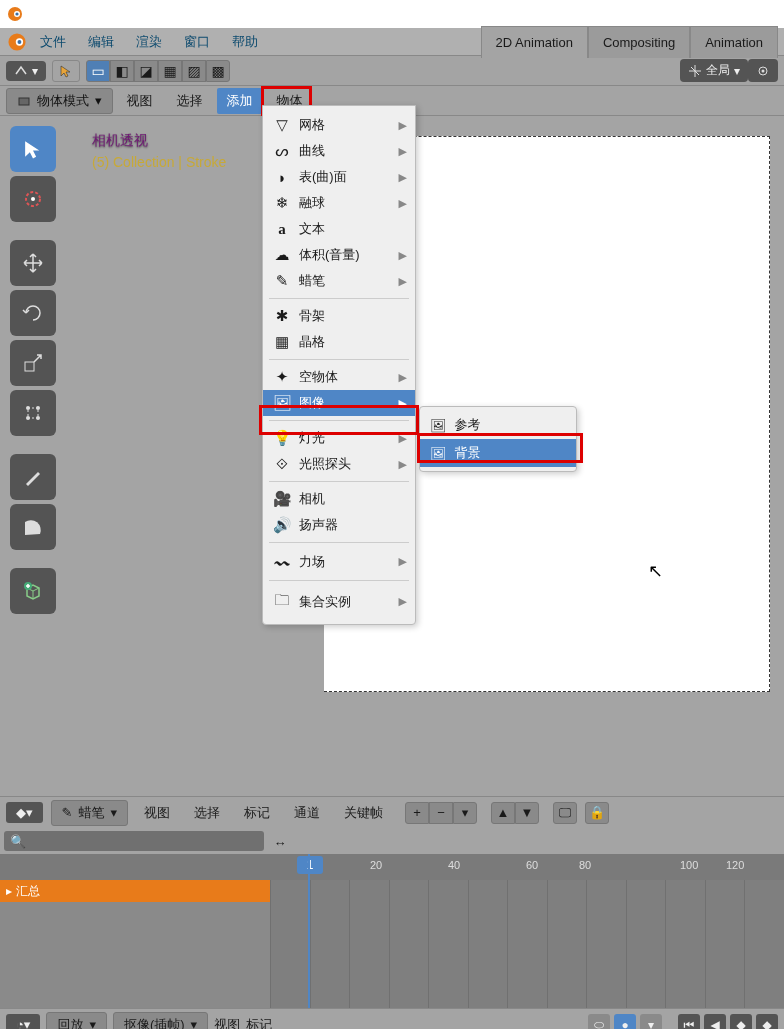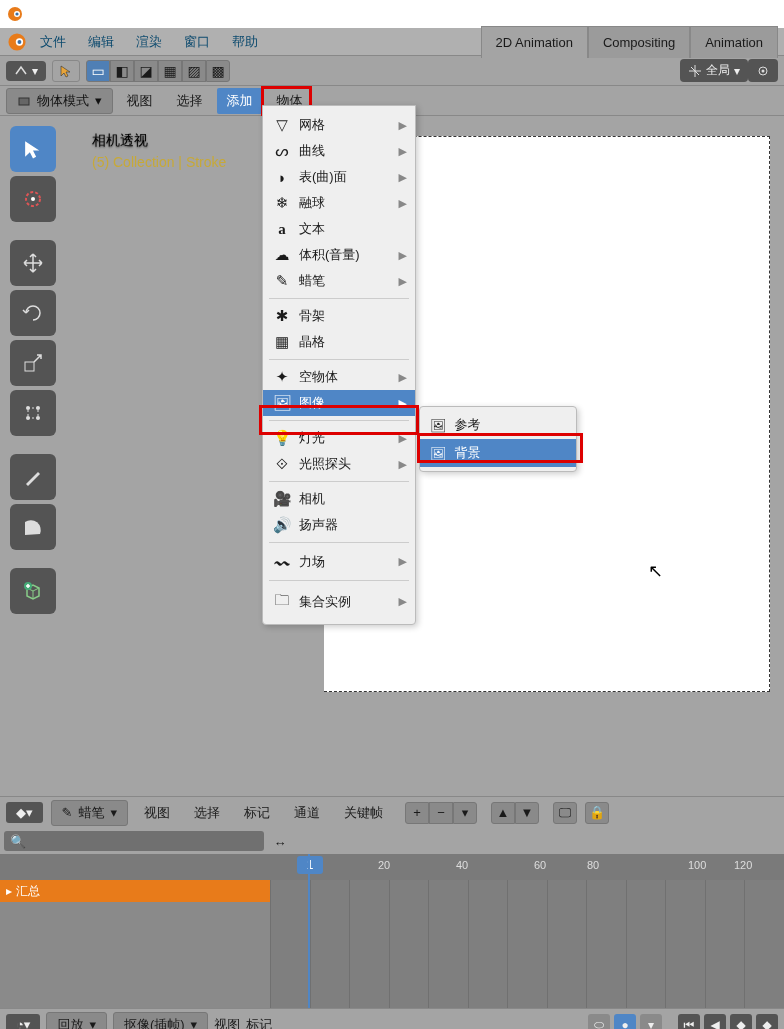--- a/index.html
+++ b/index.html
@@ -23,21 +23,21 @@
   .header2 { height: 30px; background: #a4a4a4; display: flex; align-items: center; padding: 3px 6px; gap: 4px; border-bottom: 1px solid #888; }
   .header2 .mode { background: #8a8a8a; color: #111; border-radius: 3px; padding: 3px 10px; display: flex; align-items: center; gap: 6px; border: 1px solid #777; }
   .header2 .hm { padding: 4px 10px; color: #1a1a1a; }
   .header2 .hm.active { background: #4f86c6; color: #fff; border-radius: 2px; }
   .viewport-area { position: relative; height: 680px; background: #a4a4a4; }
   .left-tools { position: absolute; left: 10px; top: 10px; width: 46px; display: flex; flex-direction: column; gap: 4px; }
   .left-tools .t { width: 46px; height: 46px; background: #545454; border-radius: 6px; display: flex; align-items: center; justify-content: center; color: #eee; }
   .left-tools .t.active { background: #4f86c6; }
   .left-tools .gap { height: 10px; }
   .overlay-text { position: absolute; left: 92px; top: 16px; font-size: 14px; }
-  .overlay-text .line1 { color: #000000; text-shadow: 0 1px 2px #444; }
+  .overlay-text .line1 { color: #701a75; text-shadow: 0 1px 2px #444; }
   .overlay-text .line2 { color: #c7a938; margin-top: 4px; }
   .canvas { position: absolute; left: 324px; top: 20px; width: 446px; height: 556px; background: #fff; border: 1px dashed #333; border-left: none; }
   .add-menu { position: absolute; left: 262px; top: -11px; width: 154px; background: #efefef; border: 1px solid #bbb; border-radius: 0 0 4px 4px; box-shadow: 2px 2px 6px rgba(0,0,0,.2); padding: 6px 0; display: flex; flex-direction: column; }
   .add-menu .row { display: flex; align-items: center; padding: 4px 10px; gap: 8px; position: relative; }
   .add-menu .row.sel { background: #4f86c6; color: #fff; }
   .add-menu .row .ic { width: 18px; text-align: center; font-size: 15px; }
   .add-menu .row .chev { position: absolute; right: 8px; color: #888; font-size: 11px; }
   .add-menu .row.sel .chev { color: #fff; }
   .add-menu .sep { height: 1px; background: #ccc; margin: 4px 6px; }
   .highlight-red { position: absolute; border: 3px solid #d00; pointer-events: none; }
@@ -49,21 +49,21 @@
   .timeline-hdr { height: 32px; background: #a4a4a4; border-top: 1px solid #888; display: flex; align-items: center; padding: 3px 6px; gap: 8px; }
   .timeline-hdr .pill { background: #8a8a8a; border: 1px solid #777; border-radius: 3px; padding: 3px 10px; display: flex; align-items: center; gap: 6px; }
   .timeline-hdr .hm { padding: 4px 8px; }
   .timeline-hdr .btn { width: 24px; height: 22px; background: #8a8a8a; border: 1px solid #777; border-radius: 3px; display: flex; align-items: center; justify-content: center; }
   .timeline-body { height: 180px; background: #8a8a8a; position: relative; }
   .search-row { height: 26px; background: #a4a4a4; display: flex; align-items: center; }
   .search-row .search { flex: 0 0 260px; background: #707070; margin: 2px 4px; border-radius: 3px; height: 20px; display: flex; align-items: center; padding: 0 6px; color: #ddd; }
   .search-row .drag { width: 24px; text-align: center; }
   .ruler { height: 26px; background: #7a7a7a; position: relative; color: #ddd; font-size: 11px; }
   .ruler .cur { position: absolute; left: 297px; top: 2px; width: 26px; height: 18px; background: #4f86c6; color: #fff; border-radius: 3px; text-align: center; line-height: 18px; font-size: 12px; }
-  .ruler .tick { position: absolute; top: 5px; margin-left: 8px; }
+  .ruler .tick { position: absolute; top: 5px; }
   .summary-row { height: 22px; background: #e87b1a; color: #fff; display: flex; align-items: center; padding: 0 6px; font-size: 12px; width: 270px; }
   .tracks { position: absolute; left: 270px; top: 52px; right: 0; bottom: 0; background: #7f7f7f; display: flex; }
   .tracks .col { flex: 1; border-left: 1px solid #707070; }
   .playhead { position: absolute; left: 308px; top: 26px; bottom: 0; width: 2px; background: #4f86c6; }
   .playback { height: 32px; background: #a4a4a4; border-top: 1px solid #888; display: flex; align-items: center; padding: 3px 6px; gap: 6px; }
   .playback .pill { background: #8a8a8a; border: 1px solid #777; border-radius: 3px; padding: 3px 10px; display: flex; align-items: center; gap: 6px; }
   .playback .right { margin-left: auto; display: flex; gap: 4px; }
   .playback .pbtn { width: 22px; height: 22px; background: #545454; border-radius: 3px; color: #eee; display: flex; align-items: center; justify-content: center; font-size: 12px; }
   .playback .pbtn.on { background: #4f86c6; }
   svg { display: block; }

